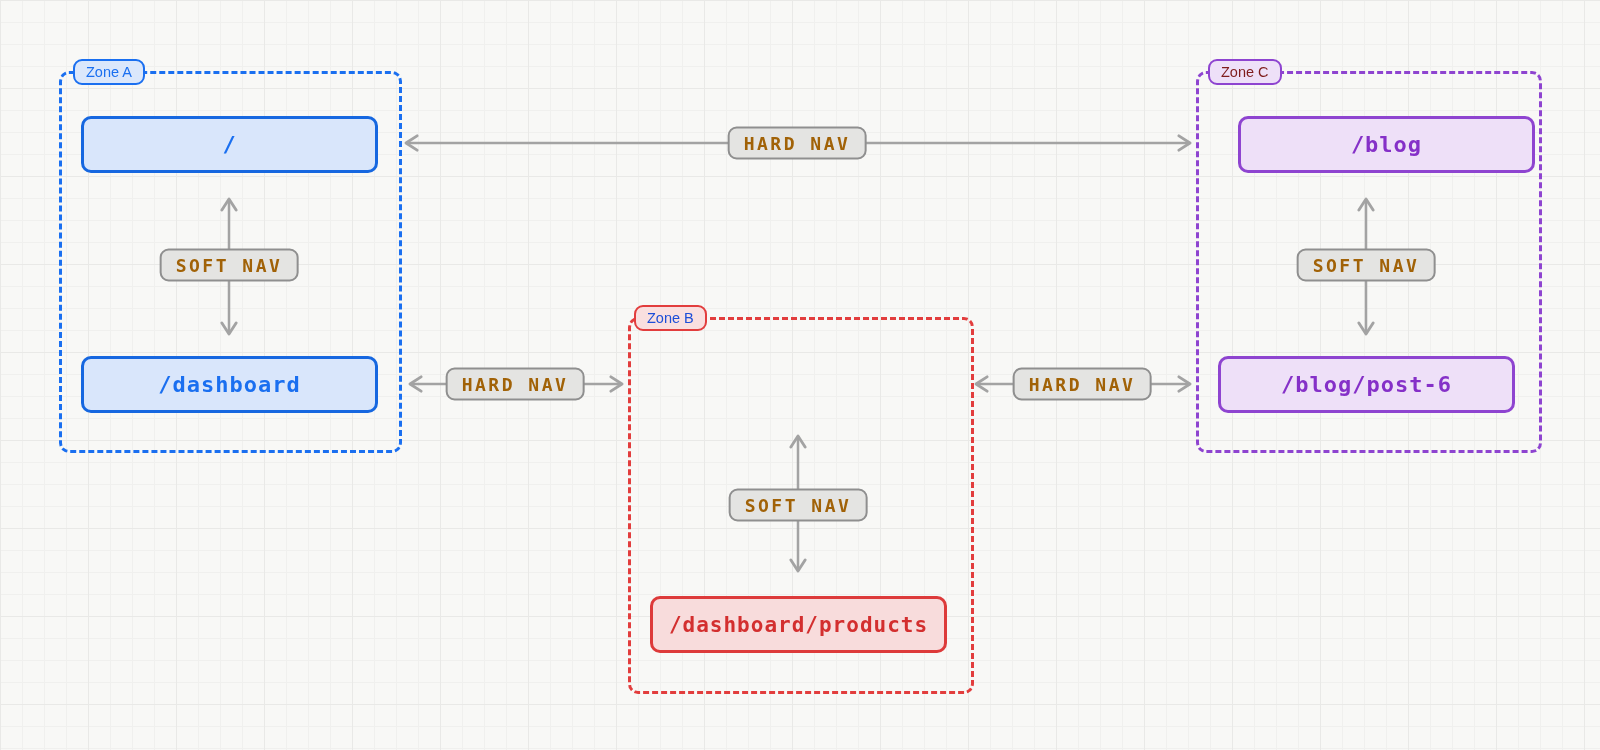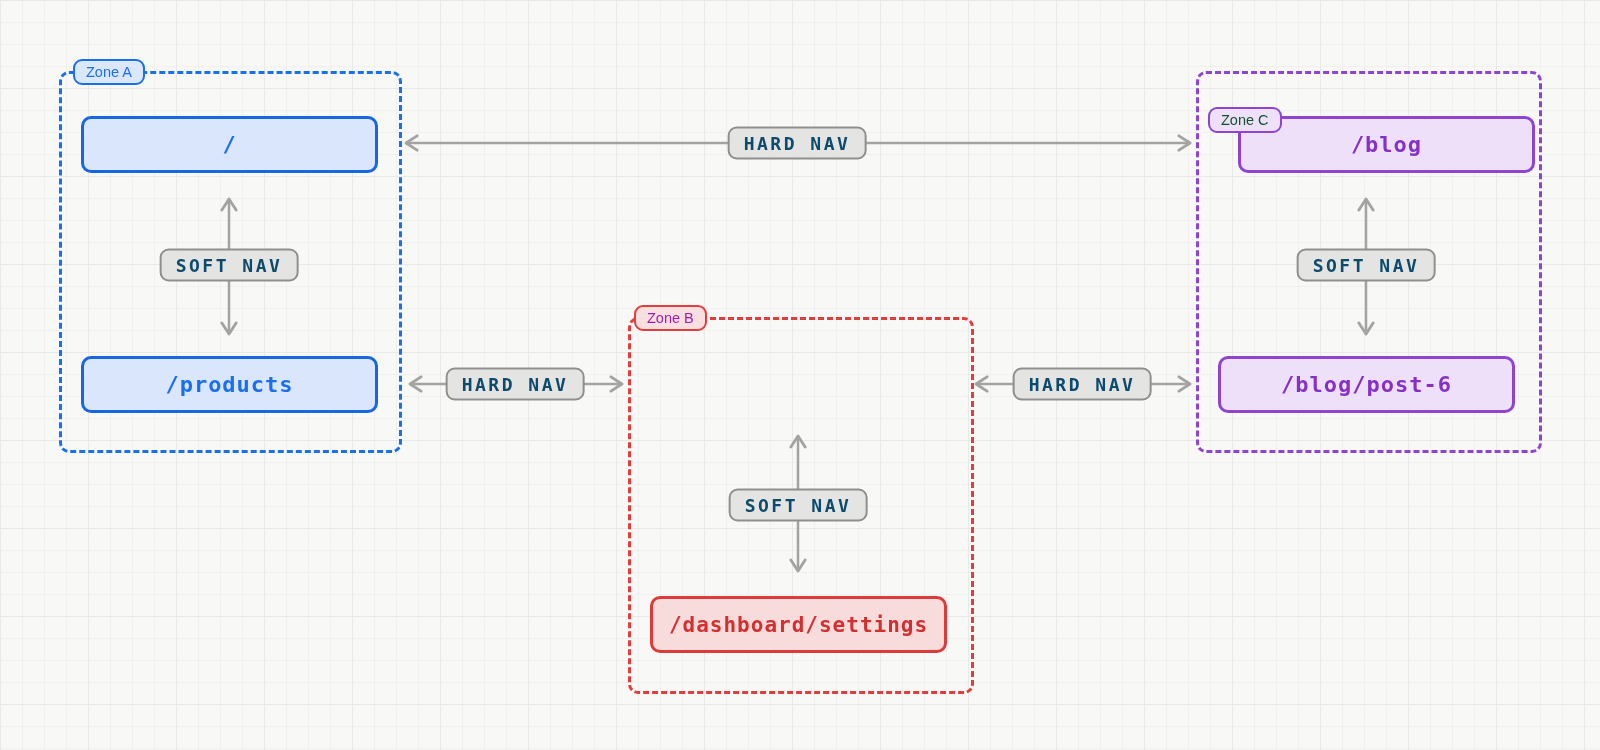--- a/index.html
+++ b/index.html
@@ -36,22 +36,22 @@
     position: absolute;
     padding: 3px 11px;
     border: 2.5px solid;
     border-radius: 9px;
     font-size: 14.5px;
     font-weight: 500;
     white-space: nowrap;
     z-index: 4;
   }
   .zone-badge.blue   { background: #dbe7fb; border-color: #1a6ff0; color: #1a6ff0; }
-  .zone-badge.red    { background: #f9dfdf; border-color: #e23d3d; color: #a21caf; }
-  .zone-badge.purple { background: #eee0f8; border-color: #8e44d0; color: #14532d; margin-top: 48px; }
+  .zone-badge.red    { background: #f9dfdf; border-color: #e23d3d; color: #1d4ed8; }
+  .zone-badge.purple { background: #eee0f8; border-color: #8e44d0; color: #7f1d1d; }
   #zone-a-badge { left: 73px;   top: 59px;  }
   #zone-b-badge { left: 634px;  top: 305px; }
   #zone-c-badge { left: 1208px; top: 59px;  }
 
   
   .node {
     position: absolute;
     width: 297px;
     height: 57px;
     box-sizing: border-box;
@@ -92,21 +92,21 @@
     position: absolute;
     transform: translate(-50%, -50%);
     background: #e4e4e2;
     border: 2.5px solid #8f8f8f;
     border-radius: 9px;
     padding: 4px 14px;
     font-family: "DejaVu Sans Mono", monospace;
     font-weight: bold;
     font-size: 18px;
     letter-spacing: 2.5px;
-    color: #0c4a6e;
+    color: #a16207;
     white-space: nowrap;
     z-index: 2;
   }
   #edge-label-soft-a  { left: 229px;  top: 265px; }
   #edge-label-hard-top{ left: 797px;  top: 143px; }
   #edge-label-hard-left { left: 515px;  top: 384px; }
   #edge-label-hard-right{ left: 1082px; top: 384px; }
   #edge-label-soft-b  { left: 798px;  top: 505px; }
   #edge-label-soft-c  { left: 1366px; top: 265px; }
 </style>
@@ -138,18 +138,18 @@
   </svg>
 
   <div class="edge-label" id="edge-label-soft-a">SOFT NAV</div>
   <div class="edge-label" id="edge-label-hard-top">HARD NAV</div>
   <div class="edge-label" id="edge-label-hard-left">HARD NAV</div>
   <div class="edge-label" id="edge-label-hard-right">HARD NAV</div>
   <div class="edge-label" id="edge-label-soft-b">SOFT NAV</div>
   <div class="edge-label" id="edge-label-soft-c">SOFT NAV</div>
 
   <div class="node blue" id="node-root">/</div>
-  <div class="node blue" id="node-products">/products</div>
-  <div class="node red" id="node-settings">/dashboard/settings</div>
+  <div class="node blue" id="node-products">/dashboard</div>
+  <div class="node red" id="node-settings">/dashboard/products</div>
   <div class="node purple" id="node-blog">/blog</div>
   <div class="node purple" id="node-post1">/blog/post-6</div>
 
 </div>
 
 </body></html>

